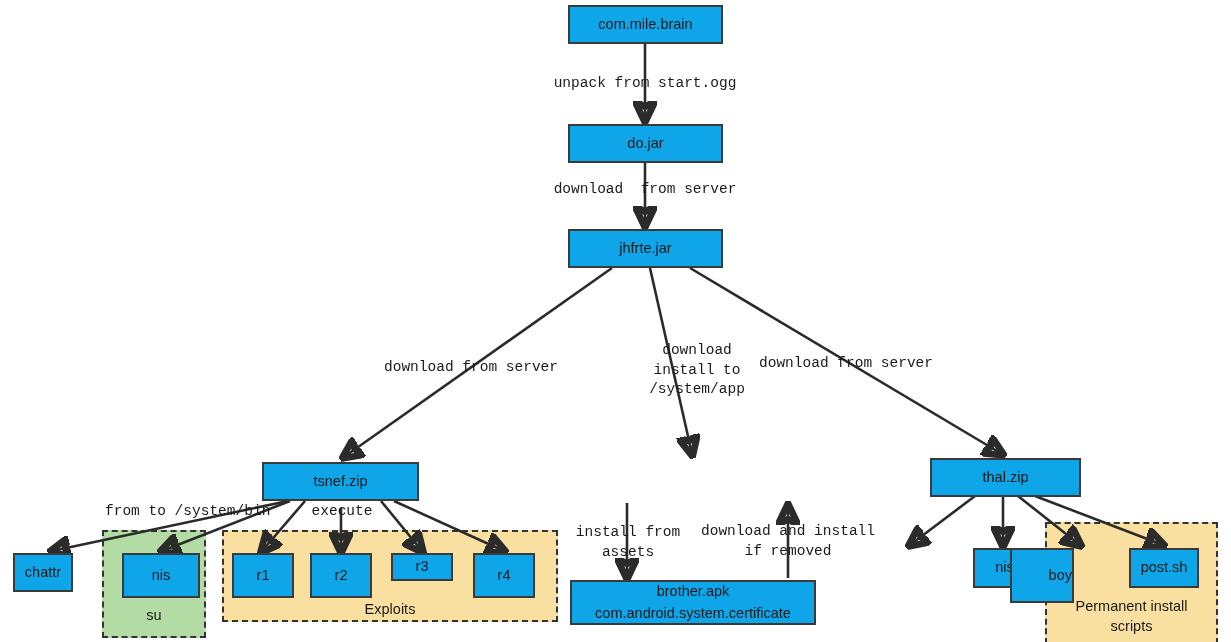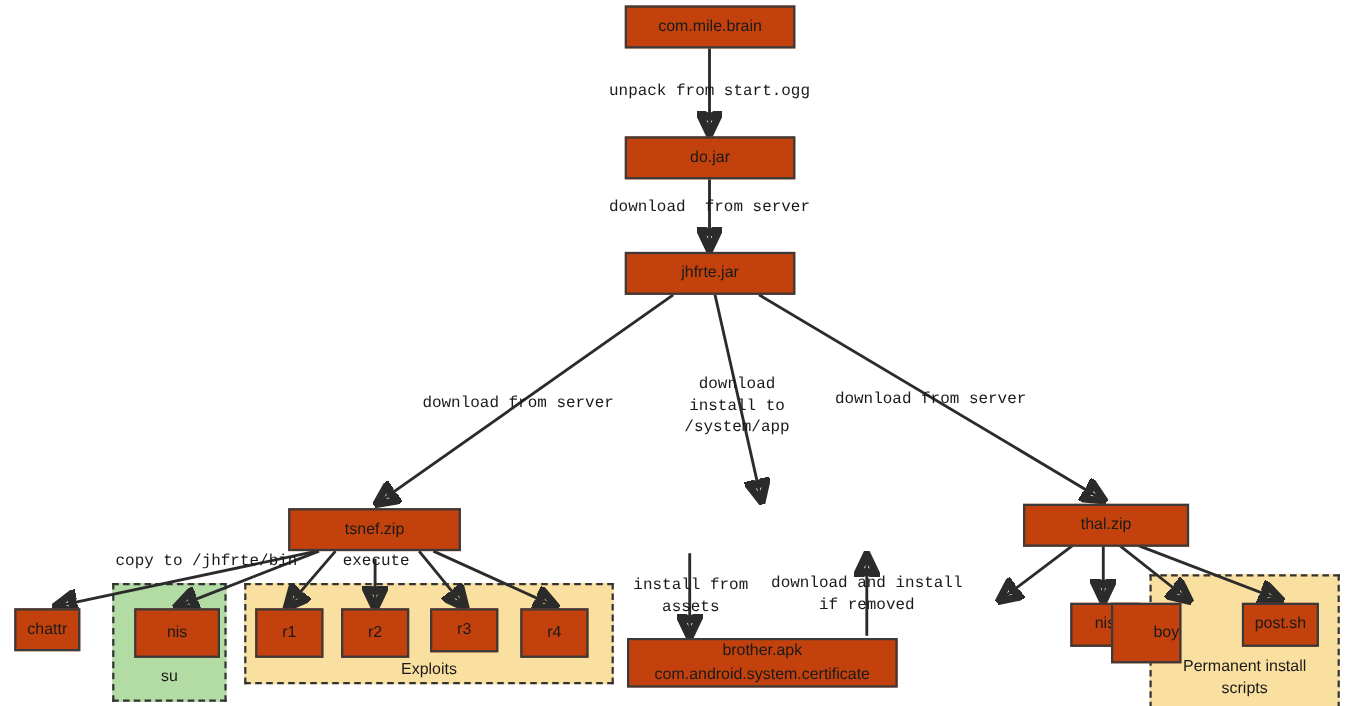--- a/index.html
+++ b/index.html
@@ -11,21 +11,21 @@
     color:#1a1a1a;
     overflow:hidden;
     position:relative;
   }
   #diagram{position:absolute;left:0;top:0;width:1231px;height:642px;}
 
   .node{
     position:absolute;
     box-sizing:border-box;
     border:2px solid #3a3a3a;
-    background:#c2410c;
+    background:#0ea5e9;
     display:flex;
     flex-direction:column;
     align-items:center;
     justify-content:center;
     text-align:center;
     font-size:14.5px;
     line-height:1.45;
     color:#1a1a1a;
     z-index:3;
   }
@@ -154,21 +154,21 @@
   </div>
 
   <div class="node" style="left:232px;top:553px;width:62px;height:45px;">
     <span>r1</span>
   </div>
 
   <div class="node" style="left:310px;top:553px;width:62px;height:45px;">
     <span>r2</span>
   </div>
 
-  <div class="node" style="left:391px;top:553px;width:62px;height:40px;">
+  <div class="node" style="left:391px;top:553px;width:62px;height:28px;">
     <span>r3</span>
   </div>
 
   <div class="node" style="left:473px;top:553px;width:62px;height:45px;">
     <span>r4</span>
   </div>
 
 
   <div class="node" style="left:973px;top:548px;width:63px;height:40px;">
     <span>nis</span>
@@ -181,26 +181,26 @@
   <div class="node" style="left:1129px;top:548px;width:70px;height:40px;">
     <span>post.sh</span>
   </div>
 
   <div class="edge-label" style="left:545px;top:74px;width:200px;">unpack from start.ogg</div>
 
   <div class="edge-label" style="left:545px;top:180px;width:200px;">download  from server</div>
 
   <div class="edge-label" style="left:383px;top:358px;width:176px;">download from server</div>
 
-  <div class="edge-label" style="left:590px;top:341px;width:160px;white-space:pre-line;">download
+  <div class="edge-label" style="left:617px;top:341px;width:160px;white-space:pre-line;">download
 install to /system/app</div>
 
   <div class="edge-label" style="left:758px;top:354px;width:176px;">download from server</div>
 
-  <div class="edge-label" style="left:105px;top:502px;width:160px;">copy to /jhfrte/bin</div>
+  <div class="edge-label" style="left:105px;top:502px;width:160px;">from to /system/bin</div>
 
   <div class="edge-label" style="left:306px;top:502px;width:72px;">execute</div>
 
   <div class="edge-label" style="left:568px;top:523px;width:120px;white-space:pre-line;">install from
 assets</div>
 
   <div class="edge-label" style="left:700px;top:522px;width:176px;white-space:pre-line;">download and install
 if removed</div>
 
 </div>

